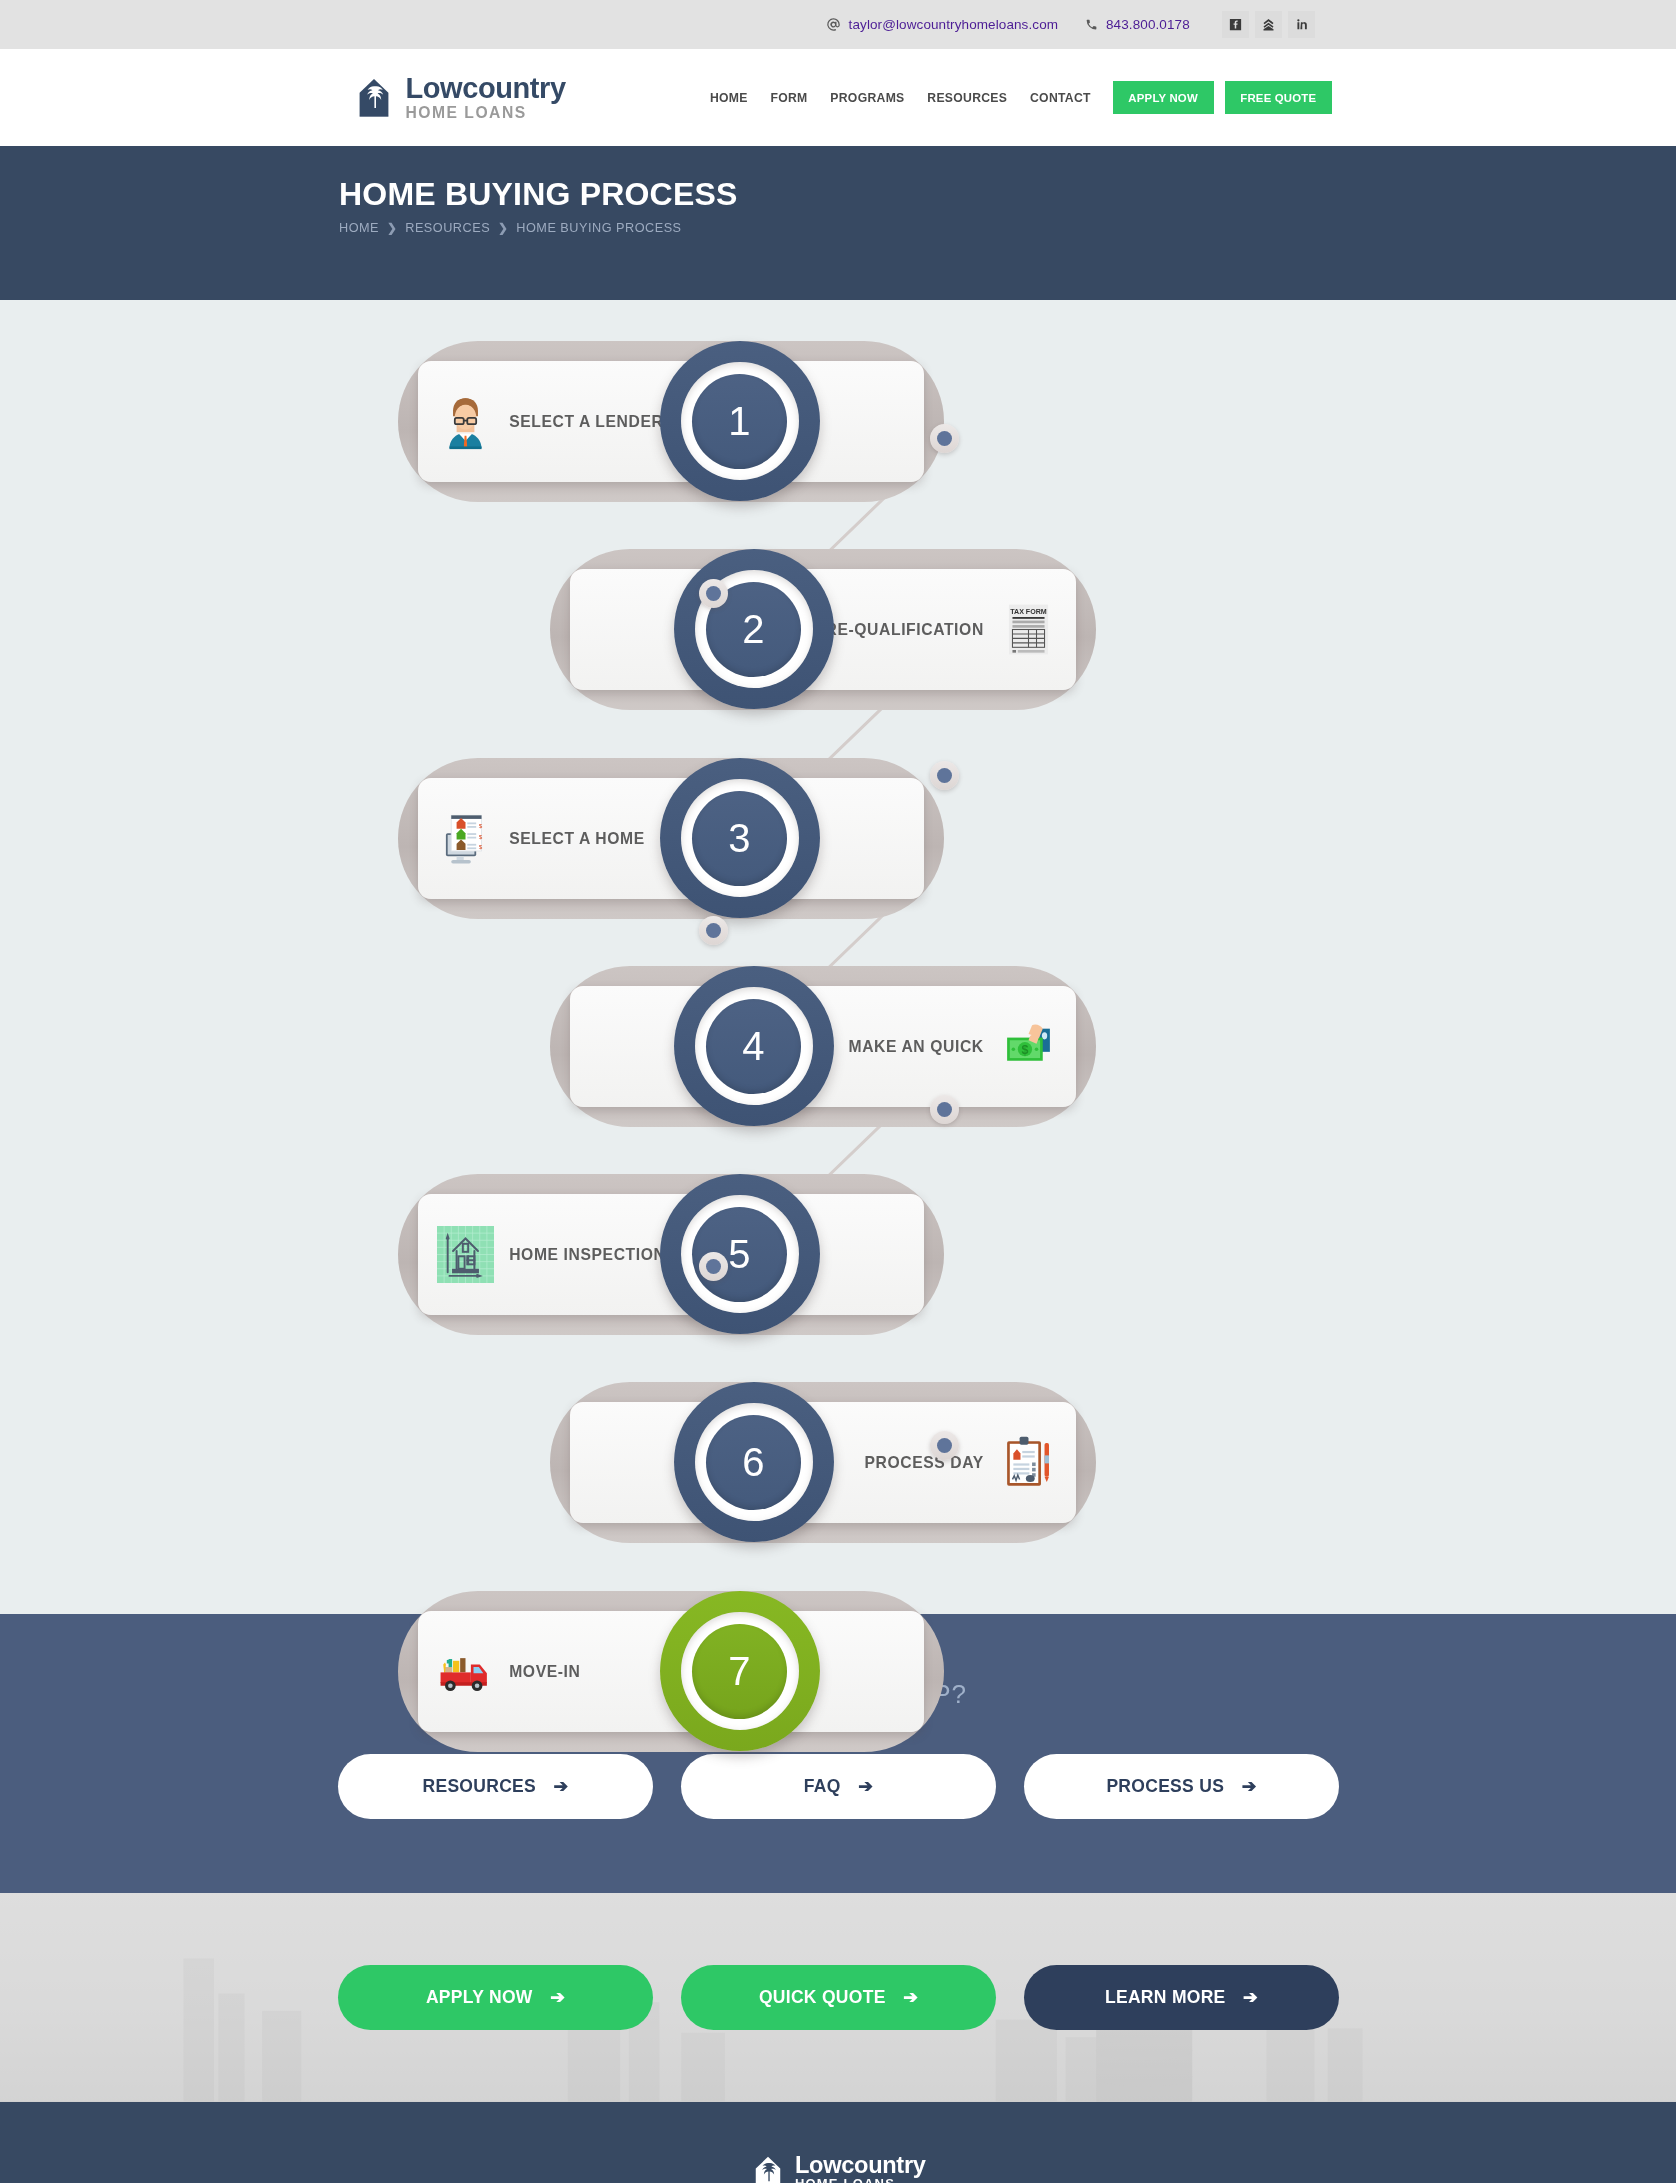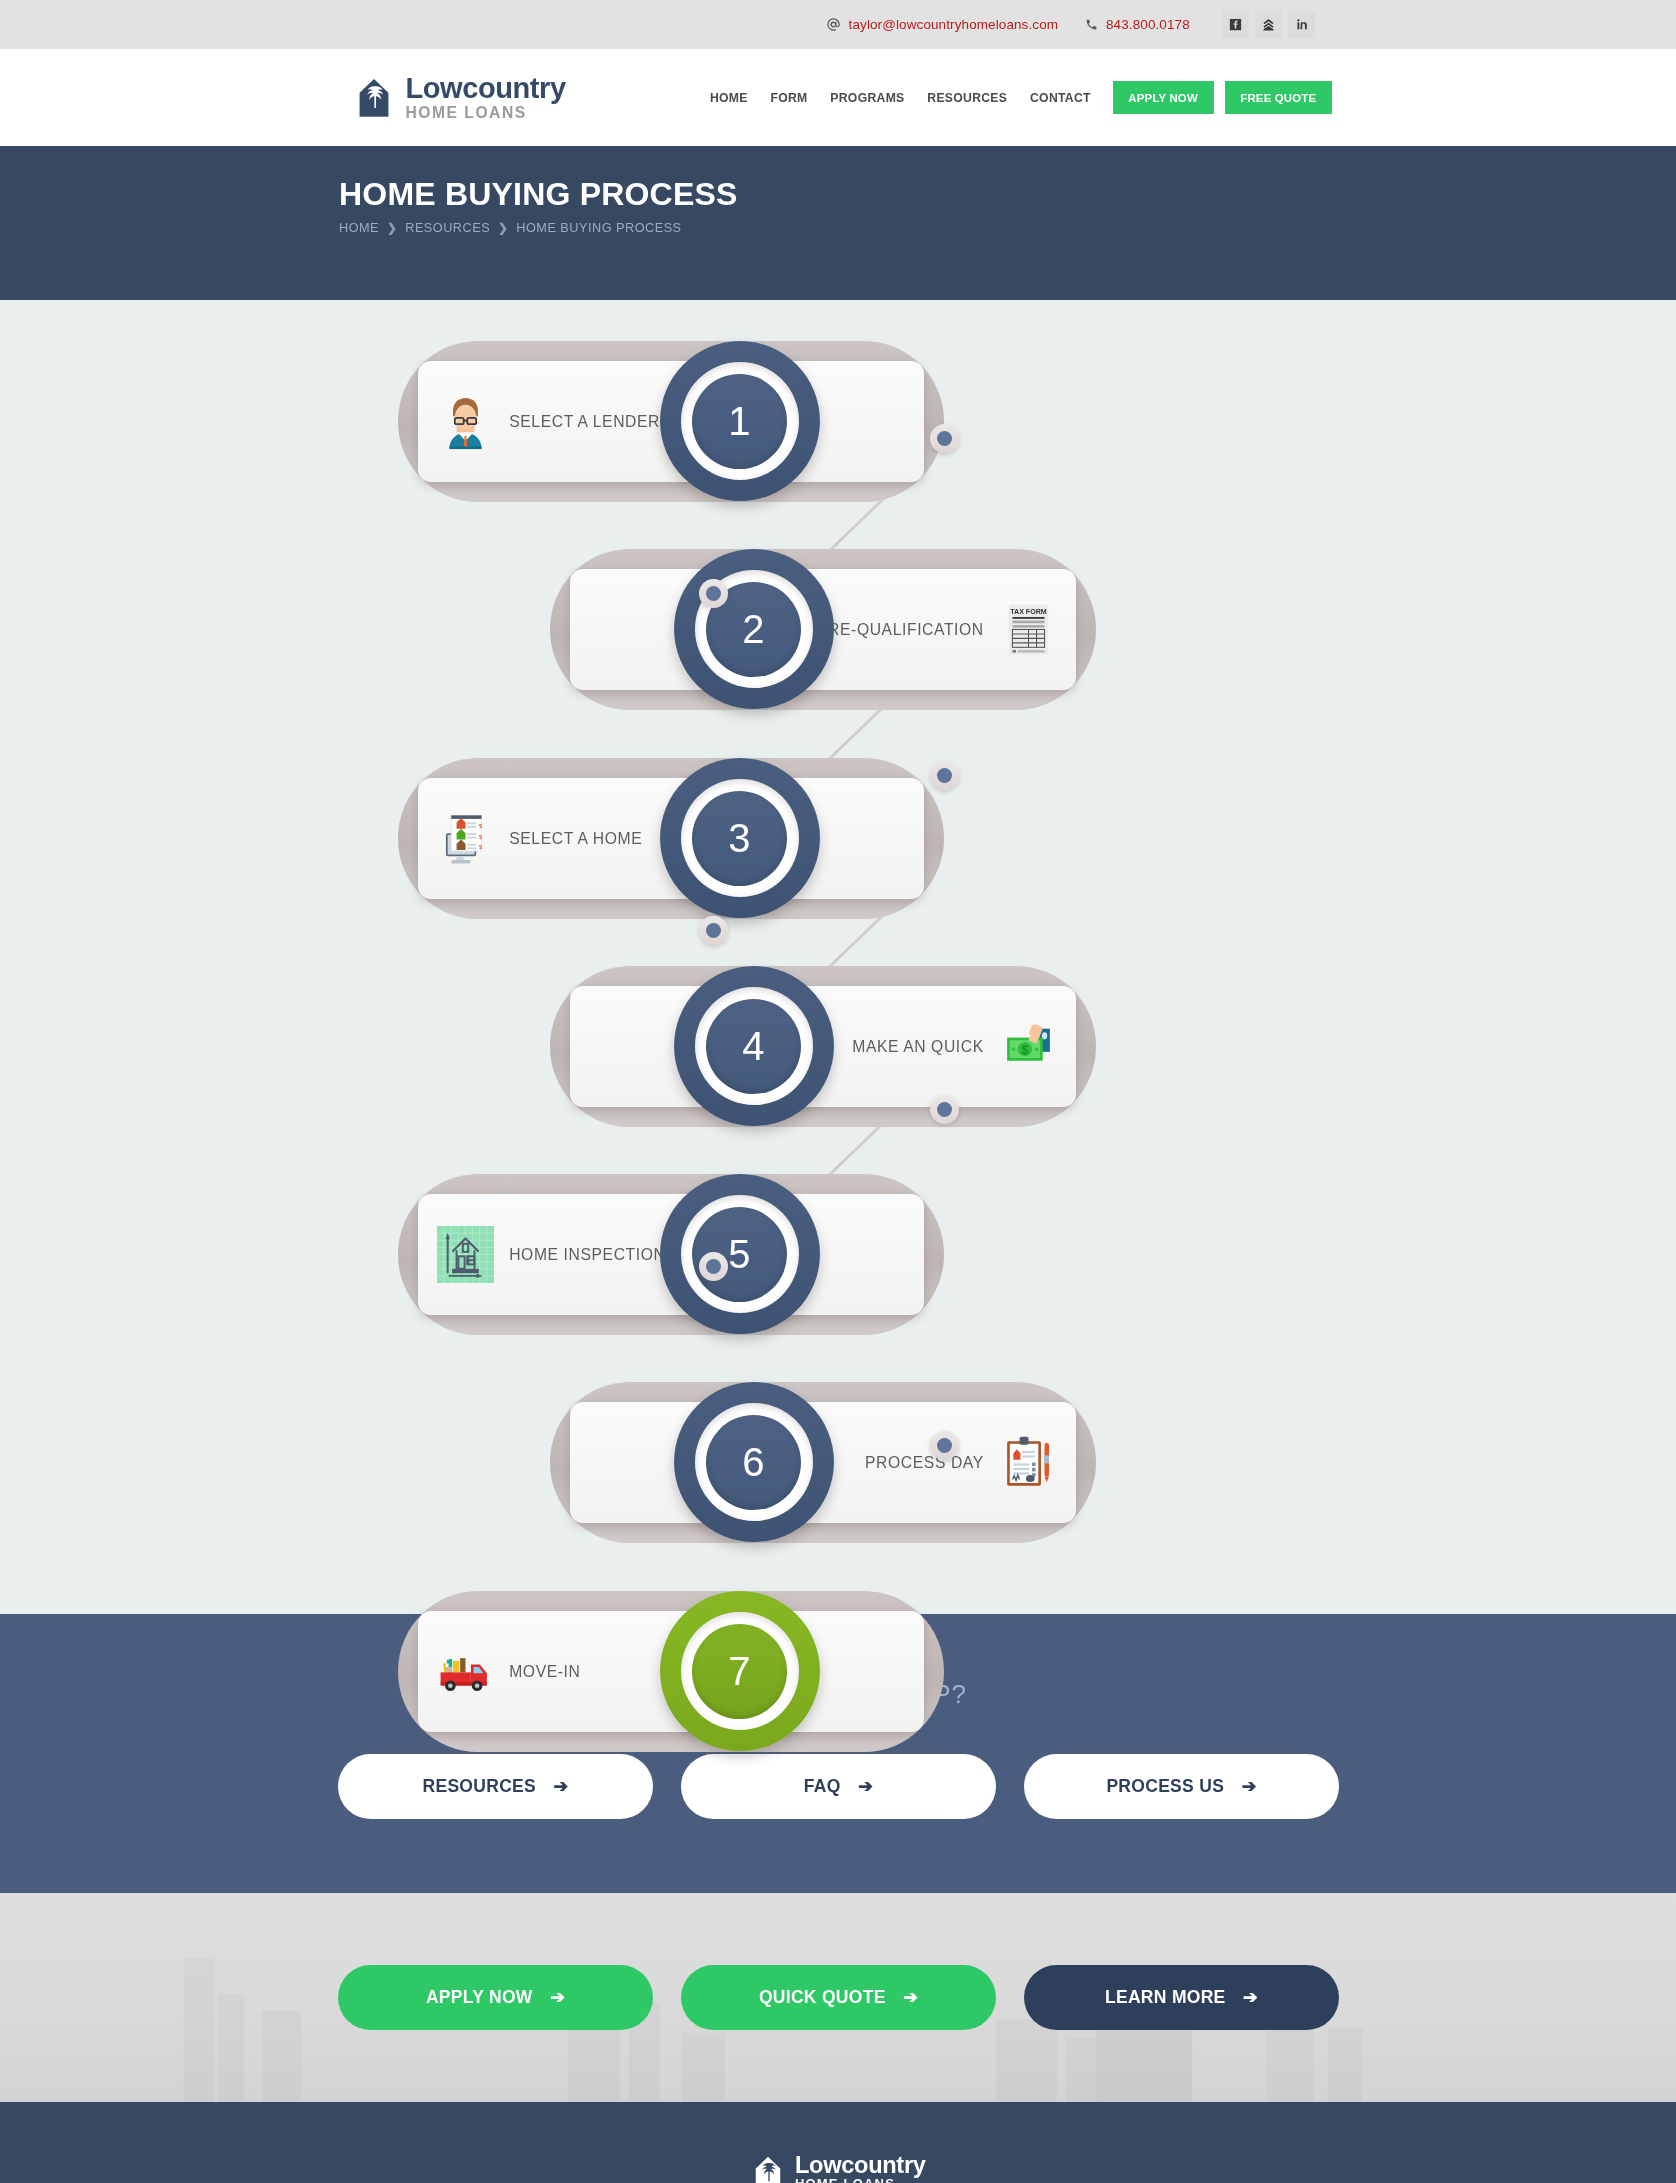--- a/index.html
+++ b/index.html
@@ -6,21 +6,21 @@
   html,body{width:1677px;}
   body{
     font-family:"Liberation Sans", sans-serif;
     background:#fff;
     -webkit-font-smoothing:antialiased;
   }
   .page{width:1677px;position:relative;overflow:hidden;}
 
   
   .topbar{height:49px;background:#e2e2e2;display:flex;align-items:center;justify-content:flex-end;padding-right:362px;}
-  .tb-item{display:flex;align-items:center;gap:7.9px;margin-left:27px;color:#b91c1c;font-size:13.5px;letter-spacing:0.1px;}
+  .tb-item{display:flex;align-items:center;gap:7.9px;margin-left:27px;color:#4c1d95;font-size:13.5px;letter-spacing:0.1px;}
   .tb-item .ico{display:flex;align-items:center;color:#5a5a5a;}
   .tb-socials{display:flex;margin-left:32px;gap:6.1px;}
   .tb-soc{width:27px;height:27px;display:flex;align-items:center;justify-content:center;background:#dcdcdc;}
   .tb-soc svg{width:15px;height:15px;fill:#3b3b3b;}
 
   
   .header{height:97px;background:#fff;display:flex;align-items:center;padding:0 345px 0 354px;justify-content:space-between;}
   .logo{display:flex;align-items:center;gap:11.4px;}
   .logo .mark{width:40px;height:41px;flex:none;}
   .logo .txt{display:flex;flex-direction:column;line-height:.96;}
@@ -57,21 +57,21 @@
   .step .hexwrap{position:absolute;width:127px;height:121px;background:#ccc5c3;border-radius:7.9px;top:20px;z-index:1;
     clip-path:polygon(0% 0%,68% 0%,100% 50%,68% 100%,0% 100%);}
   .step .numring{position:absolute;width:160px;height:160px;border-radius:50%;z-index:5;top:0.4px;
     display:flex;align-items:center;justify-content:center;
     box-shadow:0 6.1px 11.4px rgba(80,70,68,.28);}
   .step .numinner{width:118px;height:118px;border-radius:50%;display:flex;align-items:center;justify-content:center;
     background:#fff;box-shadow:inset 0 2.6px 7px rgba(120,110,108,.25);}
   .step .num{width:95px;height:95px;border-radius:50%;display:flex;align-items:center;justify-content:center;
     color:#fff;font-size:40px;font-weight:400;letter-spacing:0.4px;
     box-shadow:inset 0 -3.5px 6.1px rgba(0,0,0,.12);}
-  .step .label{font-size:15.7px;font-weight:400;color:#5d5d5d;letter-spacing:0.6px;white-space:nowrap;}
+  .step .label{font-size:15.7px;font-weight:700;color:#5d5d5d;letter-spacing:0.6px;white-space:nowrap;}
   .step .sicon{width:57px;height:57px;flex:none;display:flex;align-items:center;justify-content:center;}
   .step .sicon svg{width:57px;height:57px;}
 
   
   .step.left .card{padding-left:19px;gap:15.7px;}
   .step.left .hexwrap{left:306px;}
   .step.left .hex{left:314px;}
   .step.left .numring{left:262px;}
   
   .step.right .card{padding-right:19px;gap:15.7px;justify-content:flex-end;}

